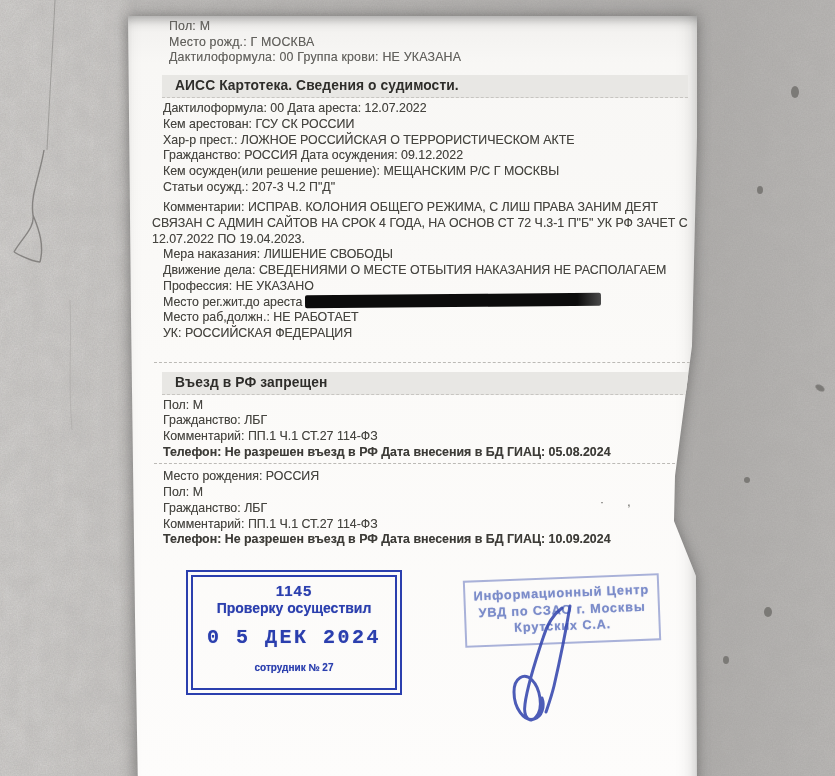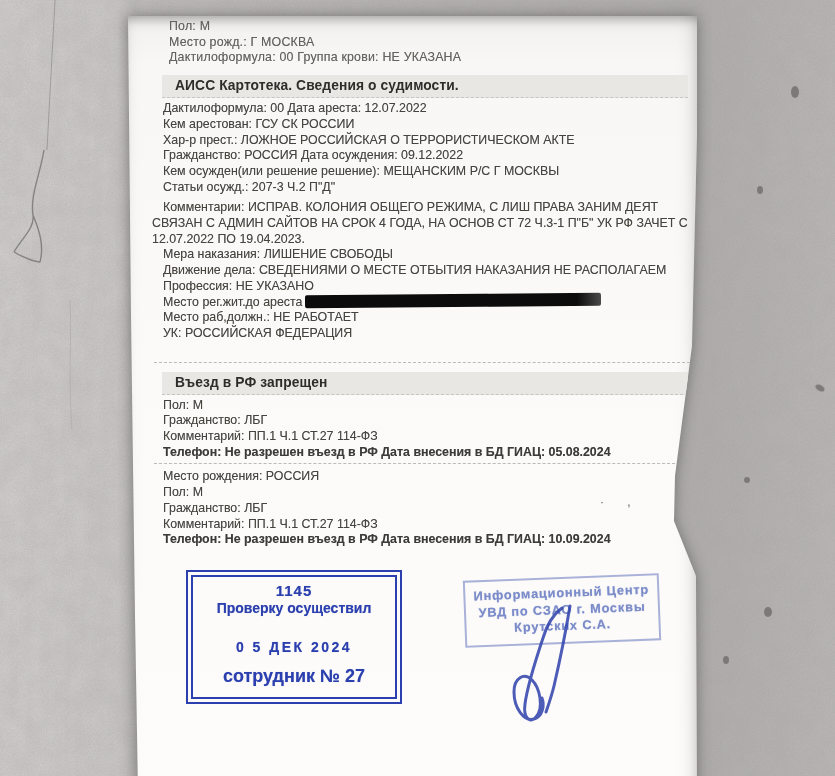--- a/index.html
+++ b/index.html
@@ -50,22 +50,22 @@
   
   .stamp-row{position:relative;margin-top:22px;height:160px;}
   .stamp-verify{
     display:inline-block;margin-left:34px;width:216px;box-sizing:border-box;
     border:2px solid var(--stamp-blue,#2b3fae);padding:3px;
     color:var(--stamp-blue,#2b3fae);text-shadow:0 0 .7px rgba(43,63,174,.55);
   }
   .stamp-verify .inner{border:2px solid var(--stamp-blue,#2b3fae);padding:5px 2px 12px;text-align:center;}
   .stamp-number{font-size:15px;font-weight:bold;letter-spacing:1px;line-height:17px;}
   .stamp-title{font-size:14px;font-weight:bold;line-height:18px;}
-  .stamp-date{font-family:Liberation Sans, sans-serif;font-size:14px;font-weight:bold;letter-spacing:2.5px;margin-top:22px;line-height:16px;}
-  .stamp-officer{font-size:18px;font-weight:bold;margin-top:13px;line-height:17px;}
+  .stamp-date{font-family:Liberation Mono, monospace;font-size:20px;font-weight:bold;letter-spacing:2.5px;margin-top:13px;line-height:16px;}
+  .stamp-officer{font-size:10px;font-weight:bold;margin-top:13px;line-height:17px;}
 
   .stamp-info{
     position:absolute;left:312px;top:7px;width:196px;box-sizing:border-box;
     border:2px solid rgba(101,116,190,.55);
     padding:6px 4px 7px;text-align:center;
     transform:rotate(-2.2deg);
     color:var(--stamp-blue-faint,#7b8cc9);
     text-shadow:0 0 1px rgba(110,125,200,.6);
     font-weight:bold;font-size:12.8px;line-height:16.5px;letter-spacing:.8px;
   }

